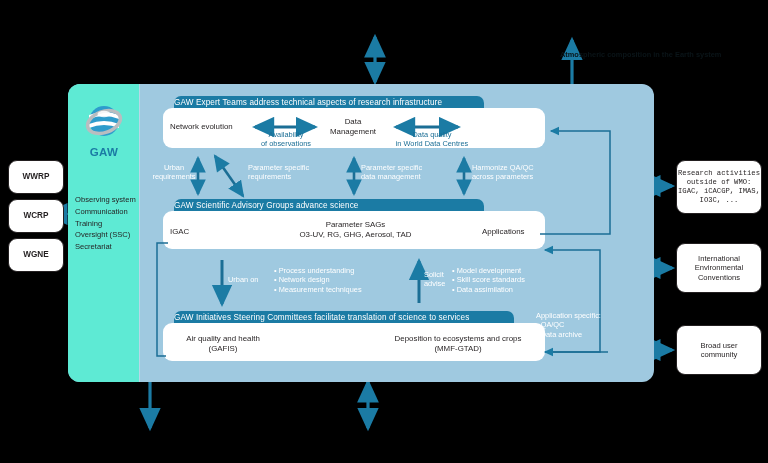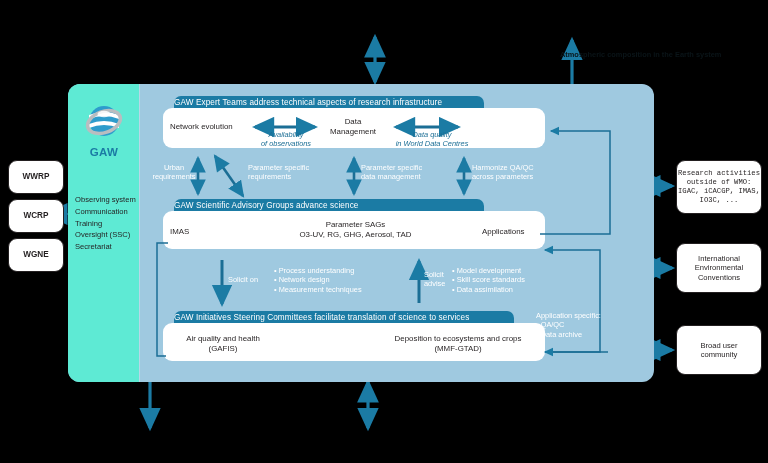--- a/index.html
+++ b/index.html
@@ -69,21 +69,21 @@
     position: absolute; left: 7px; top: 110px; width: 66px;
     font-size: 7.6px; line-height: 1.55; color: #231f20;
   }
 
   
   .boxtext { position: absolute; font-size: 7.9px; line-height: 1.22; color: #231f20; }
   .note {
     position: absolute; font-size: 7.4px; line-height: 1.25;
     color: #ffffff;
   }
-  .note-dark { position: absolute; font-size: 7.4px; line-height: 1.25; color: #1b6e95; font-style: italic; }
+  .note-dark { position: absolute; font-size: 7.4px; line-height: 1.25; color: #1b6e95; }
   .title-dark {
     position: absolute; font-size: 7.6px; line-height: 1.25;
     color: #0e2f3d; font-weight: bold;
   }
   svg { position: absolute; left: 0; top: 0; overflow: visible; }
   .centered { text-align: center; }
 </style>
 </head>
 <body>
 
@@ -180,21 +180,21 @@
   <div class="boxtext centered" style="left:320px; top:117px; width:66px;">
     <span style="white-space:pre-line">Data
 Management</span>
   </div>
 
   <div class="hdrbar" style="left:174px; top:199px; width:310px; height:13px;">
     <span>GAW Scientific Advisory Groups advance science</span>
   </div>
   <div class="wbox" style="left:163px; top:211px; width:382px; height:38px;"></div>
   <div class="boxtext" style="left:170px; top:227px; width:60px;">
-    <span>IMAS</span>
+    <span>IGAC</span>
   </div>
   <div class="boxtext centered" style="left:268px; top:220px; width:175px;">
     <span style="white-space:pre-line">Parameter SAGs
 O3-UV, RG, GHG, Aerosol, TAD</span>
   </div>
   <div class="boxtext" style="left:482px; top:227px; width:62px;">
     <span>Applications</span>
   </div>
 
   <div class="hdrbar" style="left:174px; top:311px; width:340px; height:13px;">
@@ -251,21 +251,21 @@
   <div class="note" style="left:361px; top:163px; width:100px;">
     <span style="white-space:pre-line">Parameter specific
 data management</span>
   </div>
   <div class="note" style="left:472px; top:163px; width:100px;">
     <span style="white-space:pre-line">Harmonize QA/QC
 across parameters</span>
   </div>
 
   <div class="note" style="left:228px; top:275px; width:44px;">
-    <span>Solicit on</span>
+    <span>Urban on</span>
   </div>
   <div class="note" style="left:274px; top:266px; width:120px;">
     <span style="white-space:pre-line">• Process understanding
 • Network design
 • Measurement techniques</span>
   </div>
   <div class="note" style="left:424px; top:270px; width:34px;">
     <span style="white-space:pre-line">Solicit
 advise</span>
   </div>

